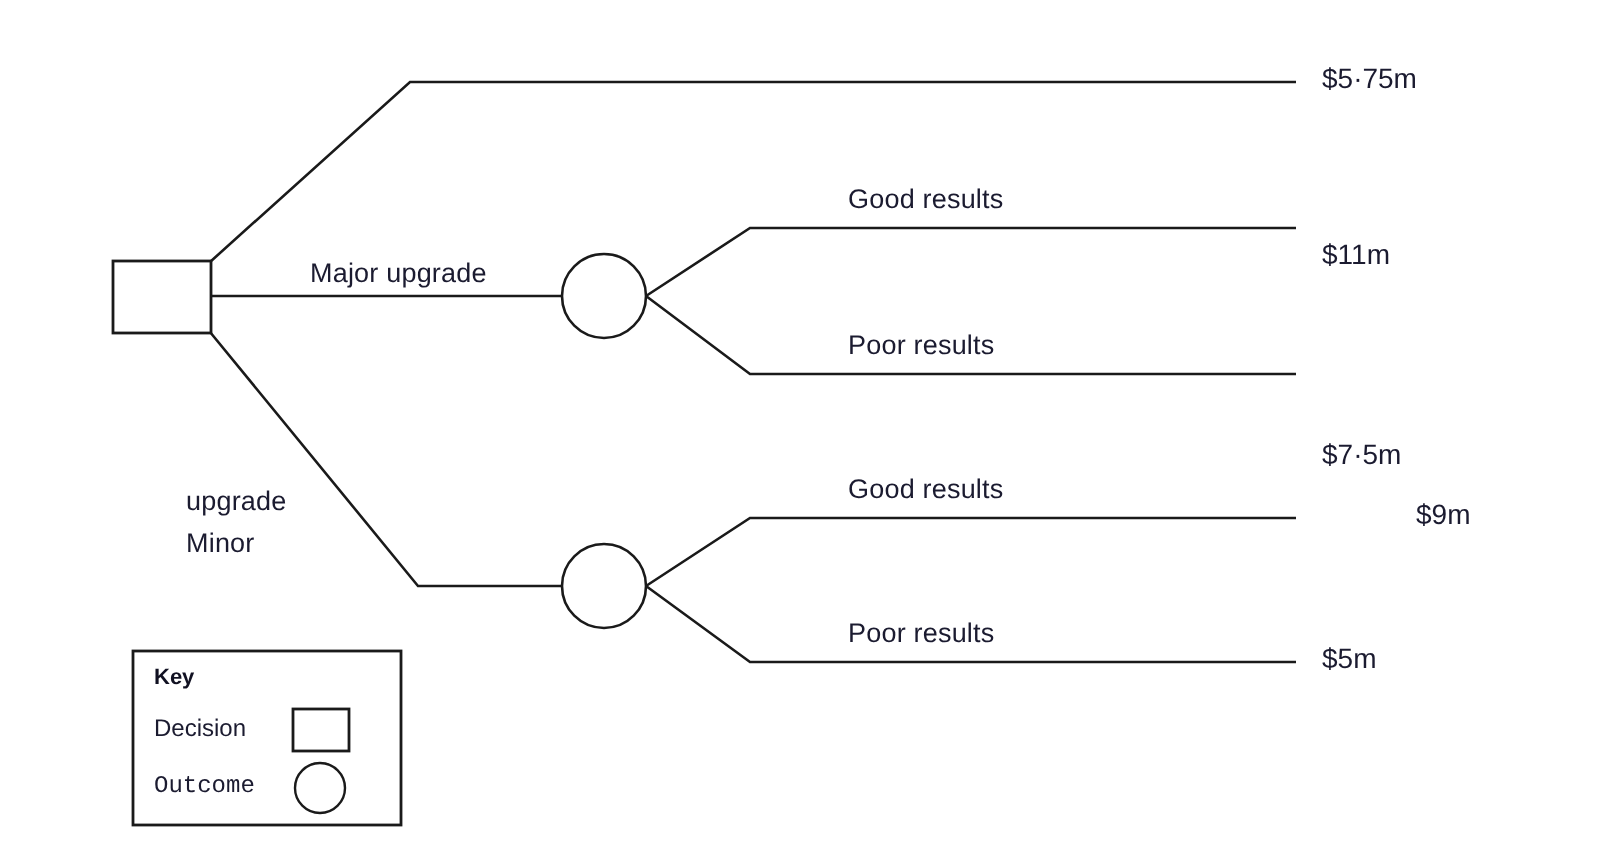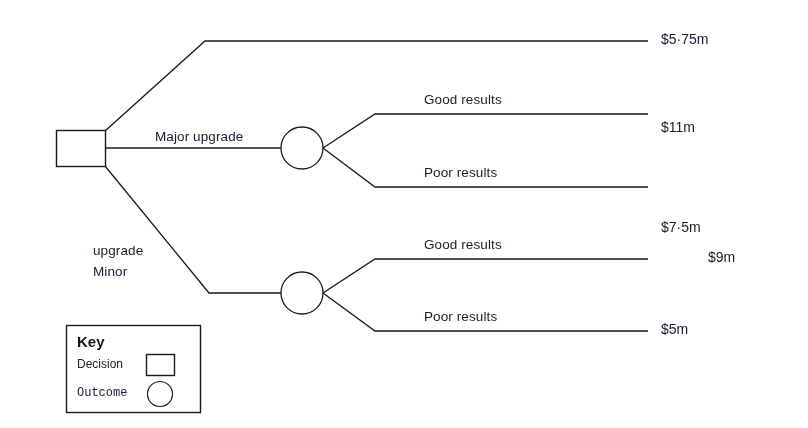--- a/index.html
+++ b/index.html
@@ -36,21 +36,21 @@
     letter-spacing: 0.1px;
   }
   .payoff {
     position: absolute;
     font-size: 14px;
     color: #1b1b30;
     white-space: pre;
   }
   .key-title {
     position: absolute;
-    font-size: 15px;
+    font-size: 11px;
     font-weight: bold;
     color: #111122;
   }
   .key-label {
     position: absolute;
     font-size: 12px;
     color: #1b1b30;
   }
 </style>
 </head>

